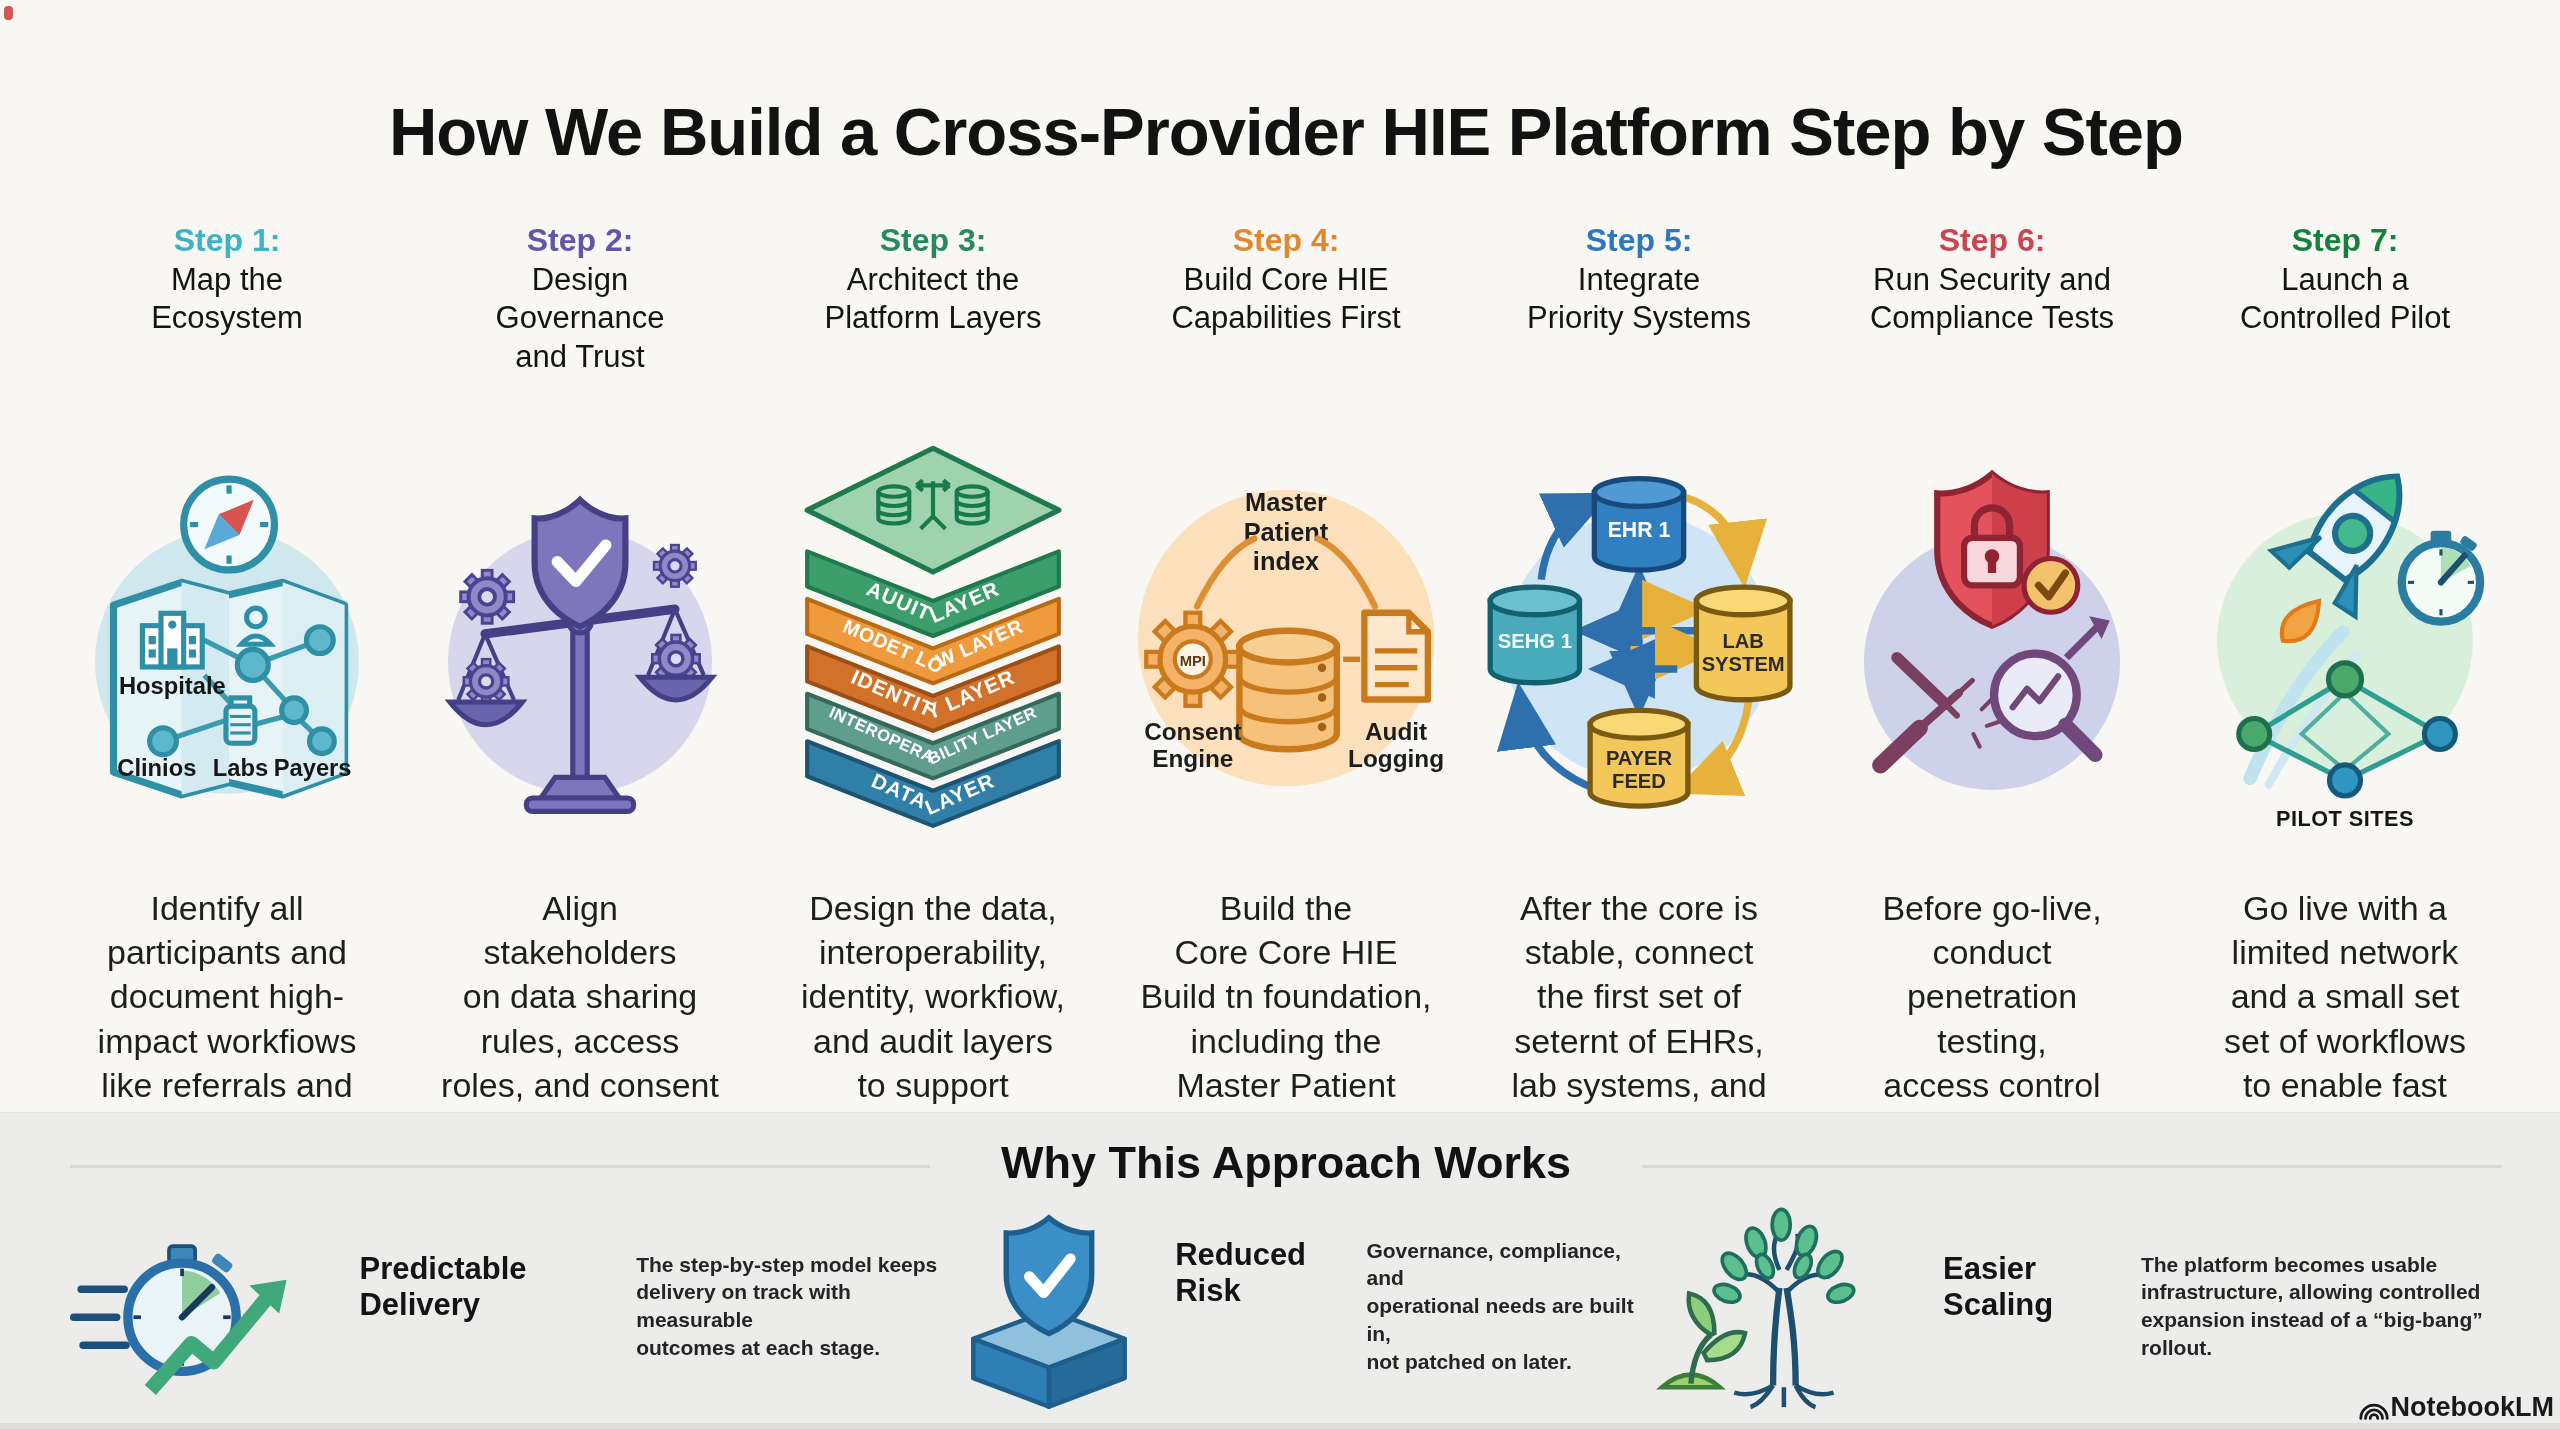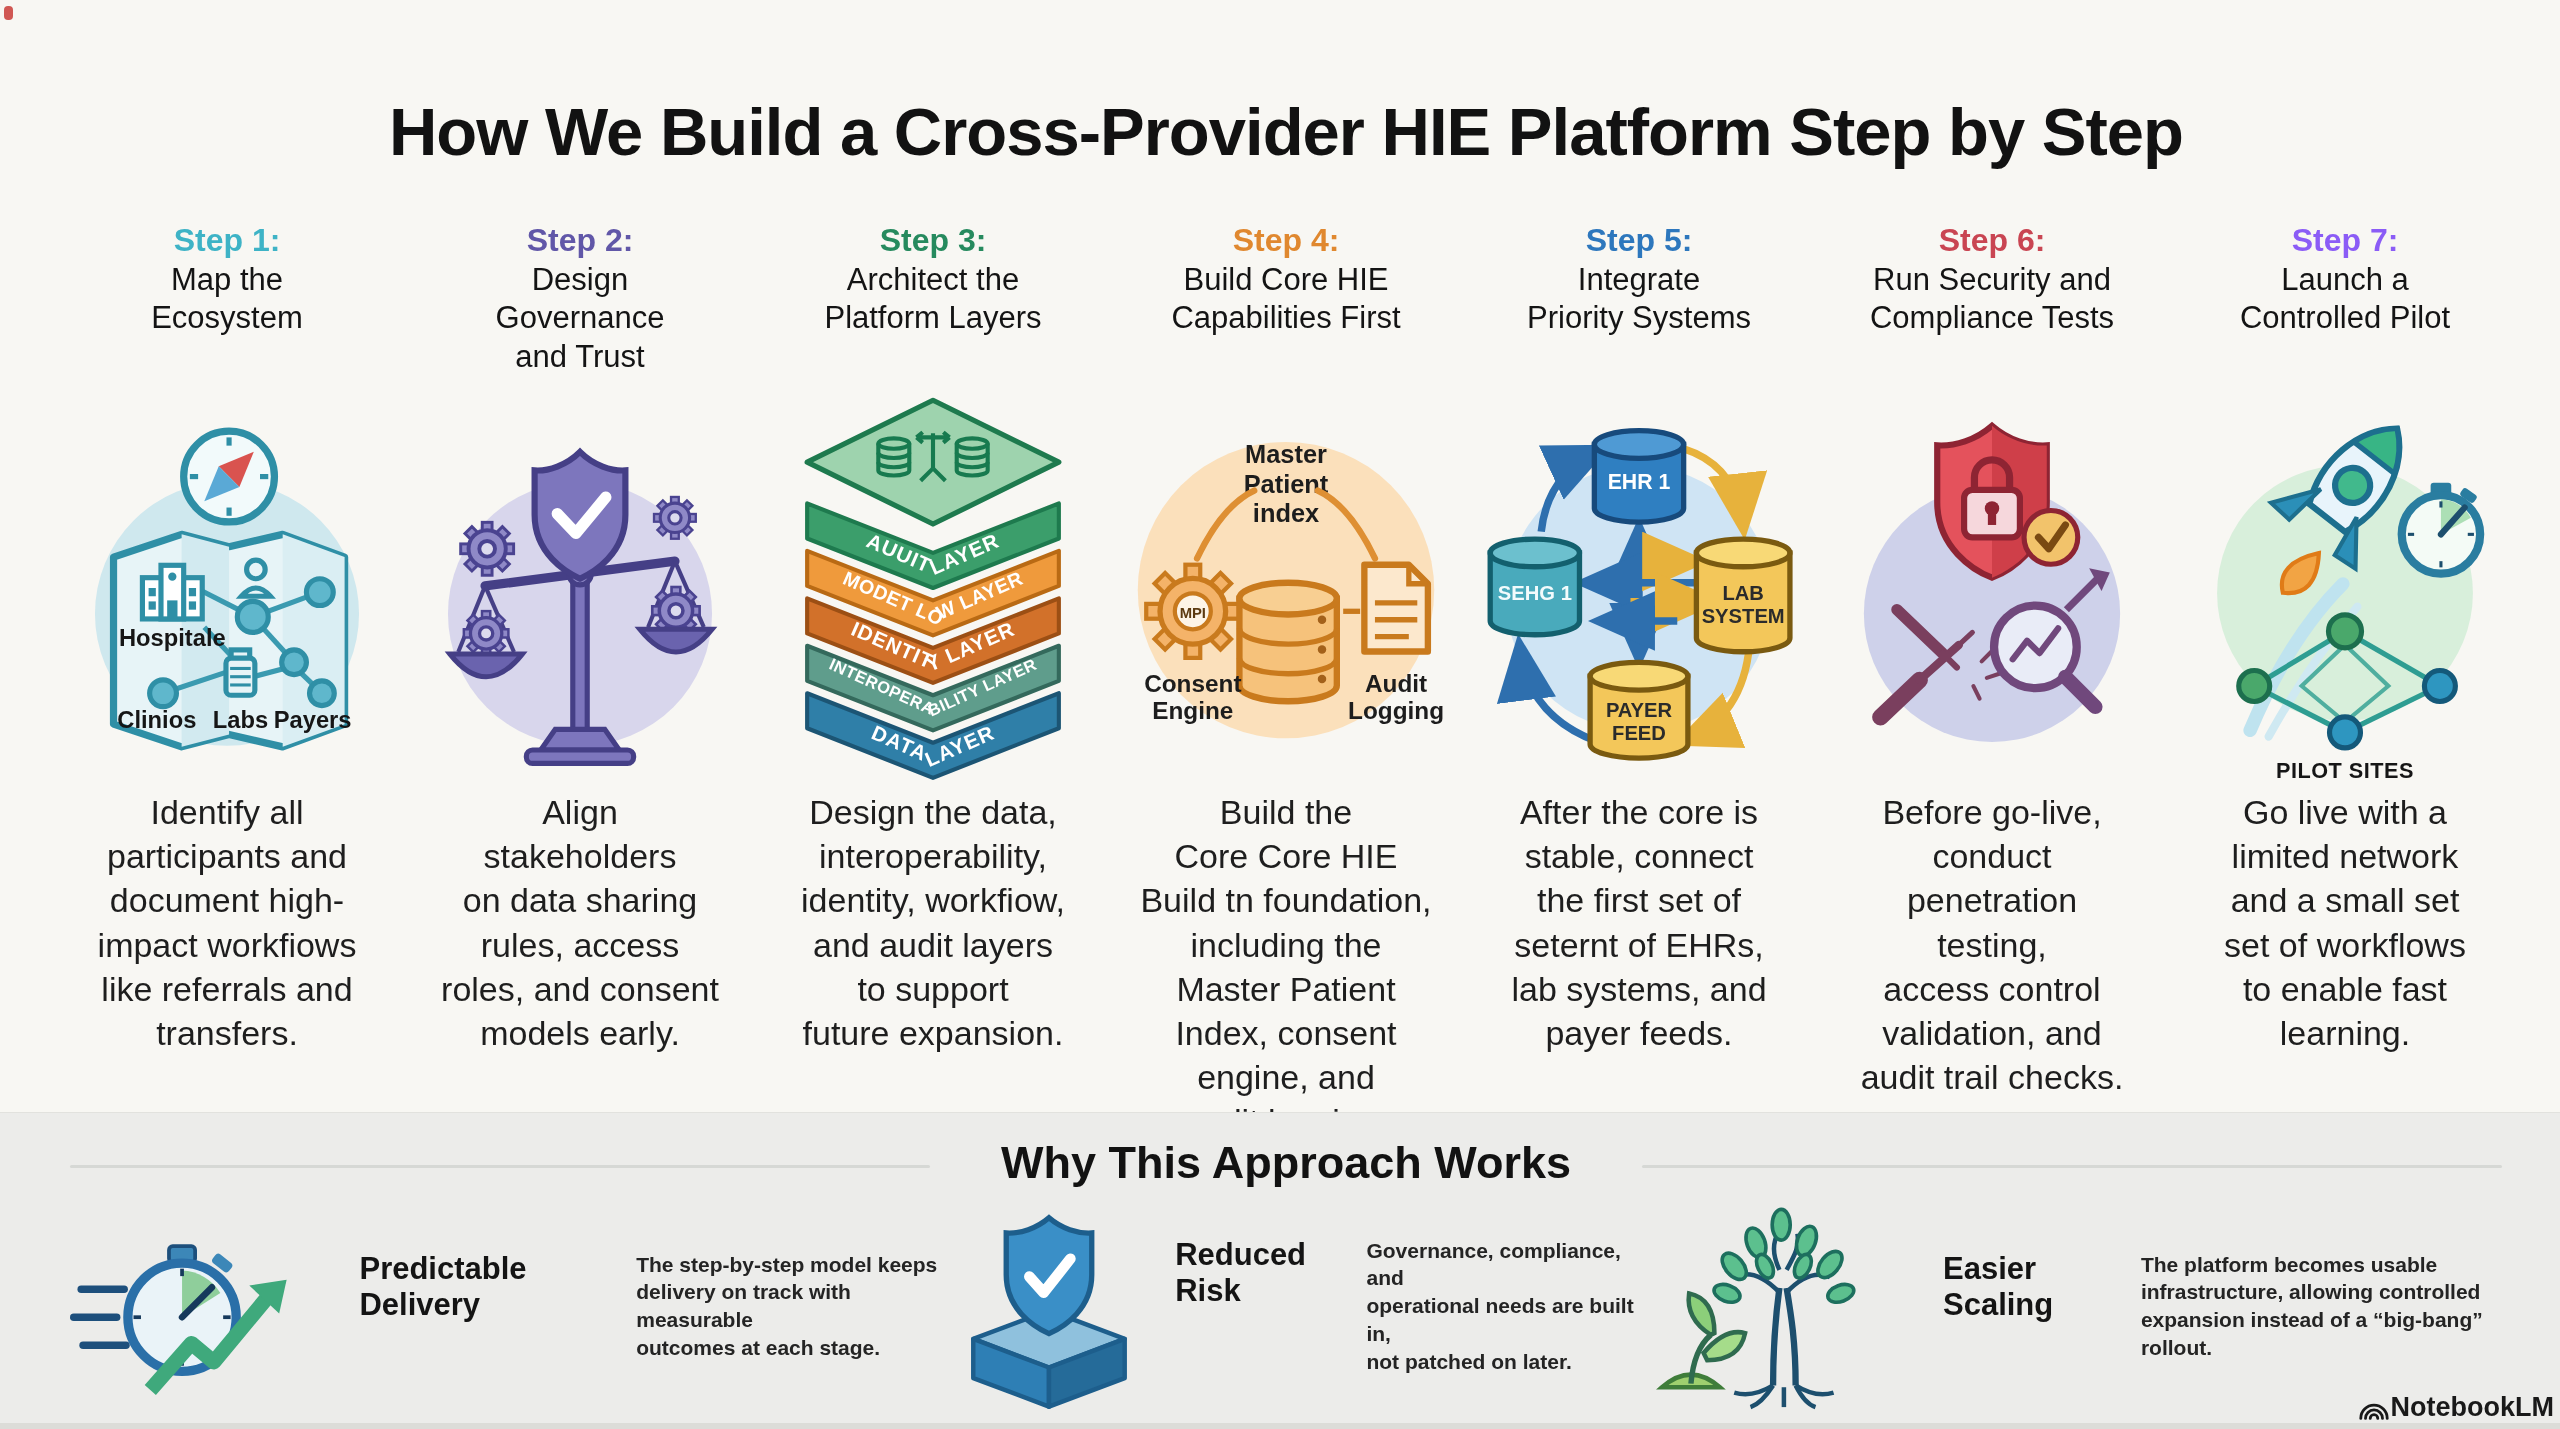--- a/index.html
+++ b/index.html
@@ -4,21 +4,21 @@
 <style>
   html,body{margin:0;padding:0;background:#e8e8e4;}
   .canvas{position:relative;width:2560px;height:1429px;background:#f8f7f3;overflow:hidden;
           font-family:"Liberation Sans",sans-serif;color:#161616;padding-left:12px;}
   svg text{font-family:"Liberation Sans",sans-serif;}
   .pre{white-space:pre-line;}
   .corner-dot{position:absolute;left:4px;top:6px;width:9px;height:14px;border-radius:4px;background:#c93b36;opacity:.85;}
   .main-title{position:absolute;top:48px;left:0;width:100%;text-align:center;
               font-size:67px;font-weight:800;letter-spacing:-1px;color:#121212;}
   .steps-row{position:absolute;top:222px;left:56px;right:56px;display:flex;justify-content:space-between;}
-  .step{width:342px;display:flex;flex-direction:column;align-items:center;}
+  .step{width:342px;display:flex;flex-direction:column;align-items:center;gap:48px;}
   .step-header{min-height:170px;text-align:center;}
   .step-label{display:block;font-size:32px;font-weight:800;}
   .step-title{display:block;font-size:31px;font-weight:400;color:#141414;line-height:1.24;margin-top:2px;}
   .step-icon{height:392px;display:flex;align-items:center;justify-content:center;}
   .step-desc{font-size:34px;font-weight:400;color:#1e1e1e;text-align:center;line-height:1.3;margin-top:6px;}
   .bottom-band{position:absolute;left:0;right:0;top:1112px;height:317px;background:#ececE8;background:#ececea;border-top:1px solid #e2e2de;}
   .why-heading{position:absolute;top:24px;left:0;width:100%;text-align:center;font-size:45px;font-weight:800;color:#121212;}
   .sep{position:absolute;top:52px;height:3px;background:#d6d8d5;border-radius:2px;}
   .sep.left{left:70px;width:860px;}
   .sep.right{right:70px;width:860px;}
@@ -408,21 +408,21 @@
 conduct
 penetration
 testing,
 access control
 validation, and
 audit trail checks.</div>
     </div>
 
     <div class="step">
       <div class="step-header">
-        <span class="step-label" style="color: #8b5cf6;">Step 7:</span>
+        <span class="step-label" style="color: #15803d;">Step 7:</span>
         <span class="step-title pre">Launch a
 Controlled Pilot</span>
       </div>
       <div class="step-icon">
         <svg width="310" height="392" viewBox="0 0 300 380">
           <circle cx="150" cy="195" r="124" fill="#d8efdb"></circle>
 
           <path d="M58,328 Q96,238 148,186" fill="none" stroke="#bfe3ef" stroke-width="13" stroke-linecap="round"></path>
           <path d="M76,334 Q116,262 162,208" fill="none" stroke="#cfe9f2" stroke-width="8" stroke-linecap="round"></path>
 

